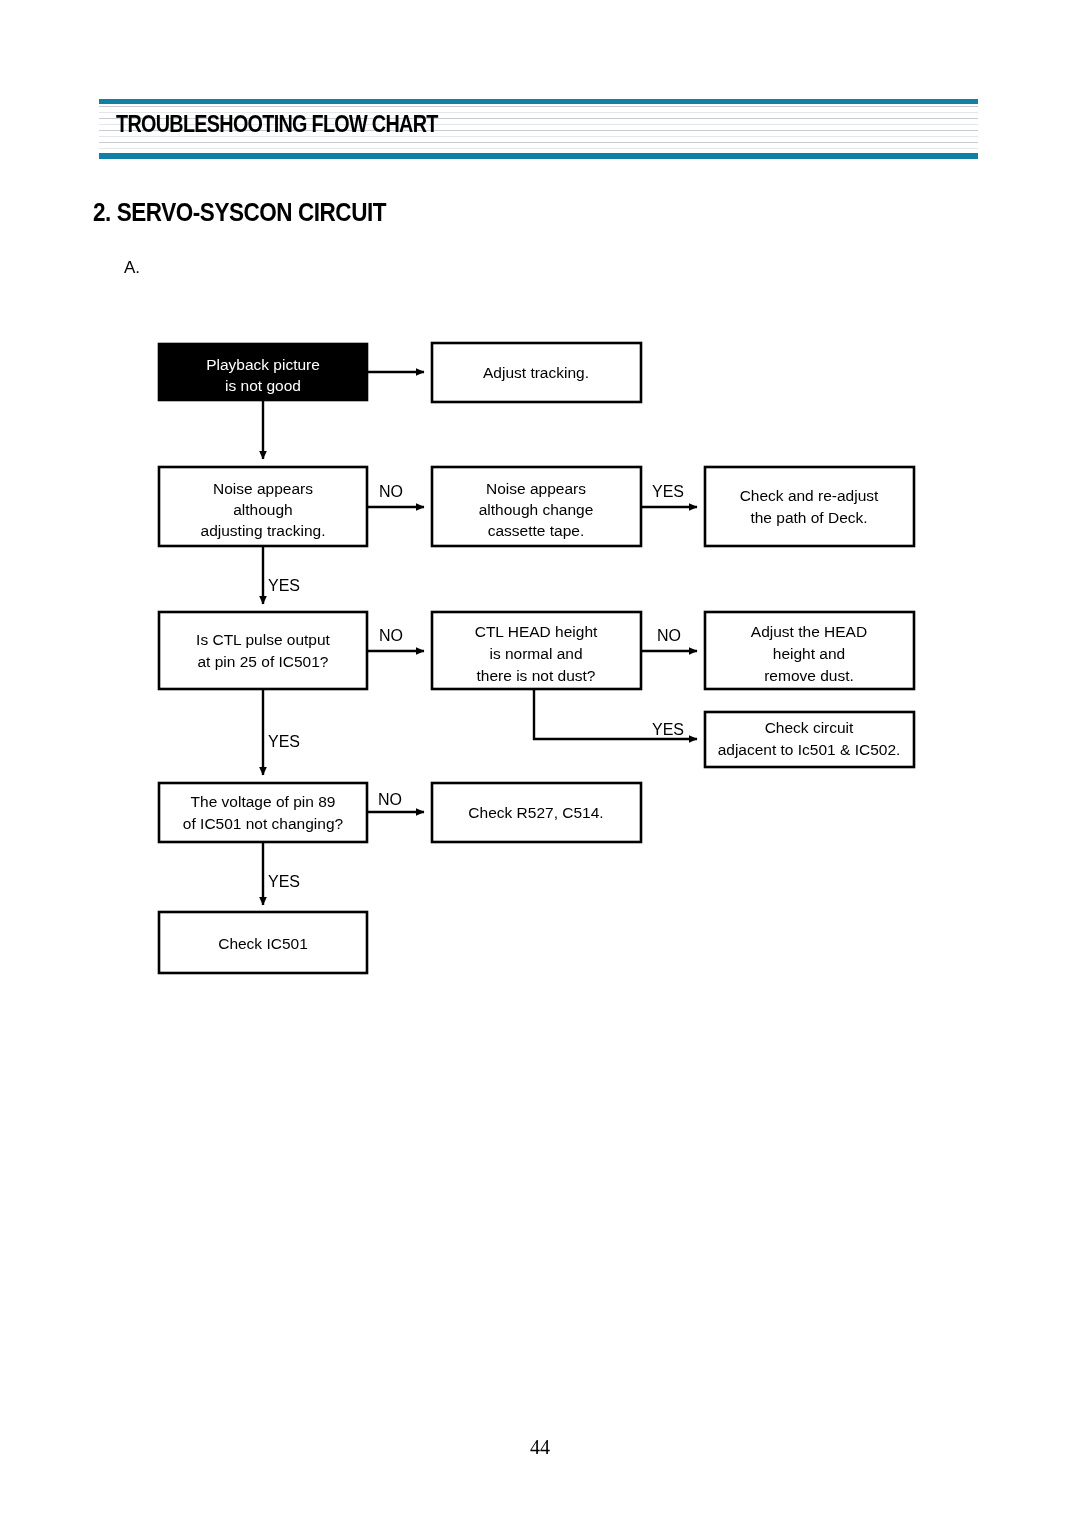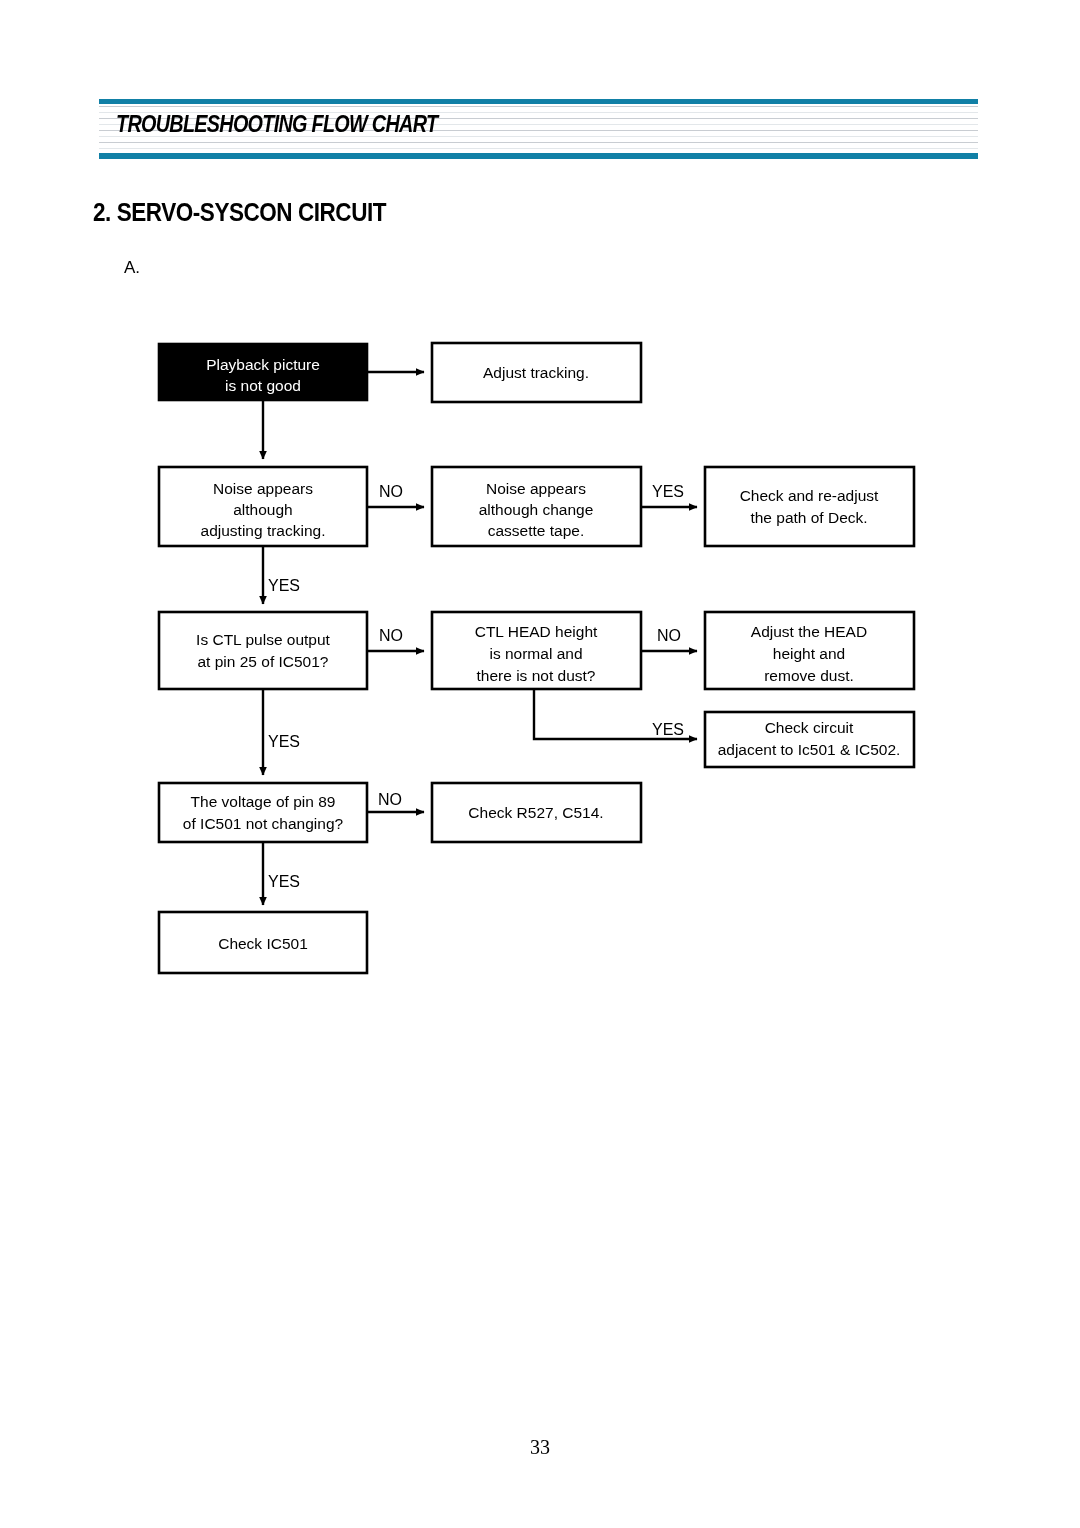--- a/index.html
+++ b/index.html
@@ -16,21 +16,20 @@
     overflow: hidden;
   }
 
   
   #header-band {
     position: absolute;
     left: 99px;
     top: 99px;
     width: 879px;
     height: 60px;
-    font-style: italic;
   }
   .band-rule {
     position: absolute;
     left: 0;
     width: 100%;
     background: #1180a6;
   }
   .band-rule.top    { top: 0px;  height: 5px; }
   .band-rule.bottom { top: 54px; height: 6px; }
   .band-stripes {
@@ -252,13 +251,13 @@
   <text class="edge-label" x="668" y="497" text-anchor="middle">YES</text>
   <text class="edge-label" x="284" y="591" text-anchor="middle">YES</text>
   <text class="edge-label" x="391" y="641" text-anchor="middle">NO</text>
   <text class="edge-label" x="669" y="641" text-anchor="middle">NO</text>
   <text class="edge-label" x="668" y="735" text-anchor="middle">YES</text>
   <text class="edge-label" x="284" y="747" text-anchor="middle">YES</text>
   <text class="edge-label" x="390" y="805" text-anchor="middle">NO</text>
   <text class="edge-label" x="284" y="887" text-anchor="middle">YES</text>
 </svg>
 
-<div id="page-number">33</div>
+<div id="page-number">44</div>
 
 </body></html>

